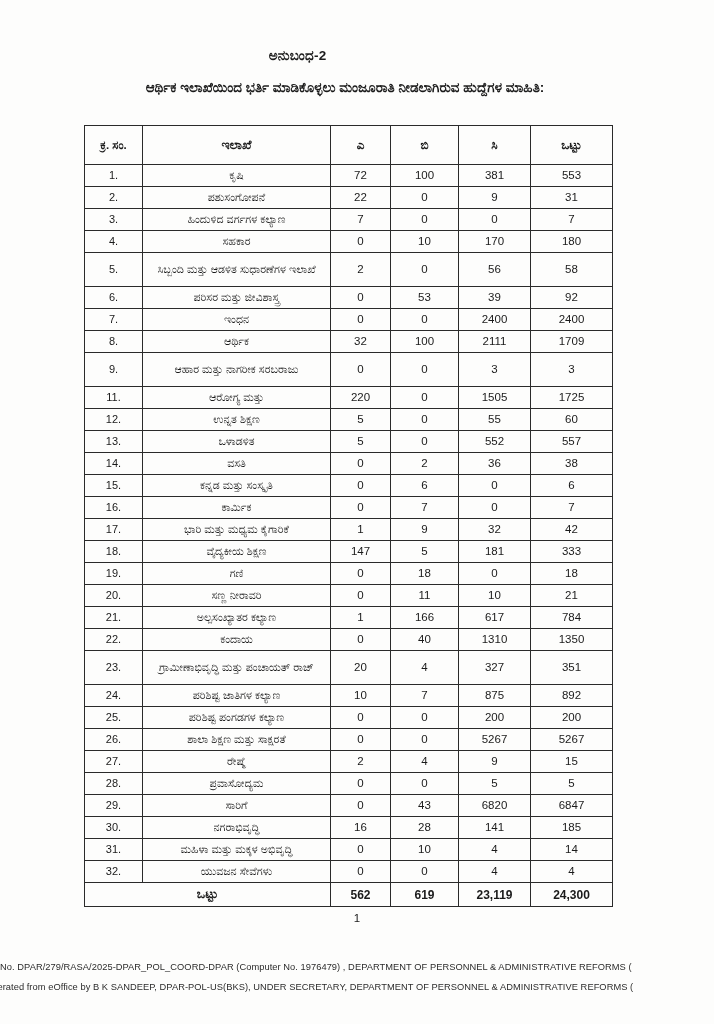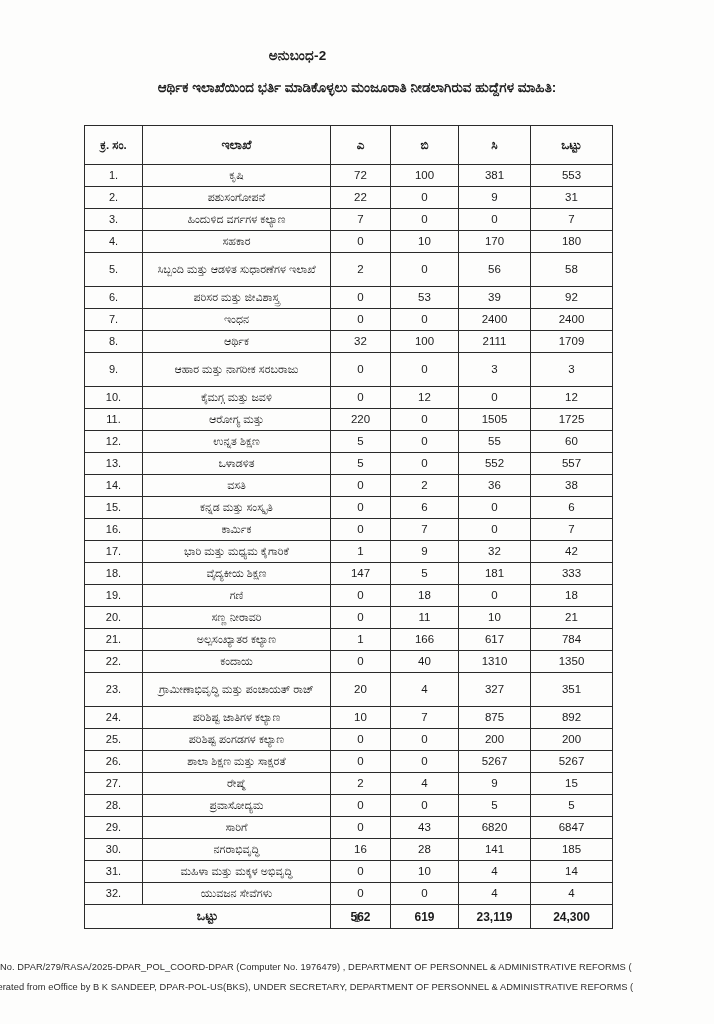--- a/index.html
+++ b/index.html
@@ -30,21 +30,21 @@
     width: 595px;
     text-align: center;
     font-size: 13.5px;
     font-weight: bold;
     letter-spacing: 0.2px;
   }
 
   .doc-title {
     position: absolute;
     top: 78px;
-    left: 95px;
+    left: 83px;
     width: 524px;
     text-align: center;
     font-size: 13.5px;
     font-weight: bold;
     line-height: 1.45;
   }
 
   .table-wrap {
     position: absolute;
     top: 125px;
@@ -229,28 +229,20 @@
           </tr>
           <tr class="two-line">
             <td class="sl">9.</td>
             <td class="dept">ಆಹಾರ ಮತ್ತು ನಾಗರೀಕ ಸರಬರಾಜು</td>
             <td>0</td>
             <td>0</td>
             <td>3</td>
             <td>3</td>
           </tr>
           <tr>
-            <td class="sl">10.</td>
-            <td class="dept">ಕೈಮಗ್ಗ ಮತ್ತು ಜವಳಿ</td>
-            <td>0</td>
-            <td>12</td>
-            <td>0</td>
-            <td>12</td>
-          </tr>
-          <tr>
             <td class="sl">11.</td>
             <td class="dept">ಆರೋಗ್ಯ ಮತ್ತು</td>
             <td>220</td>
             <td>0</td>
             <td>1505</td>
             <td>1725</td>
           </tr>
           <tr>
             <td class="sl">12.</td>
             <td class="dept">ಉನ್ನತ ಶಿಕ್ಷಣ</td>

